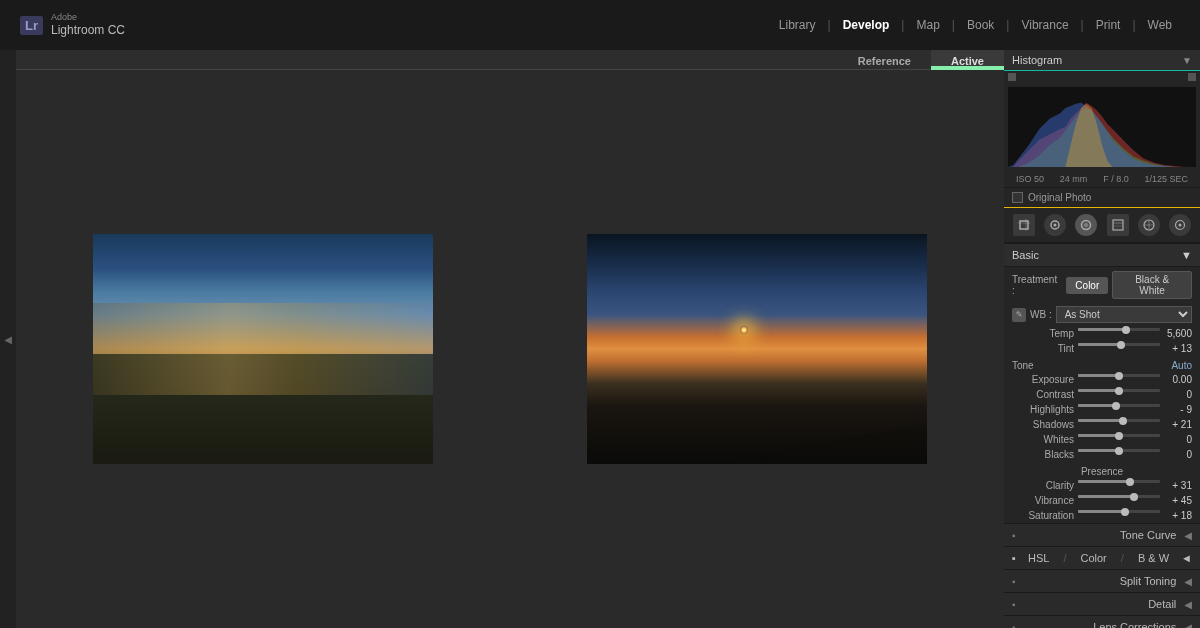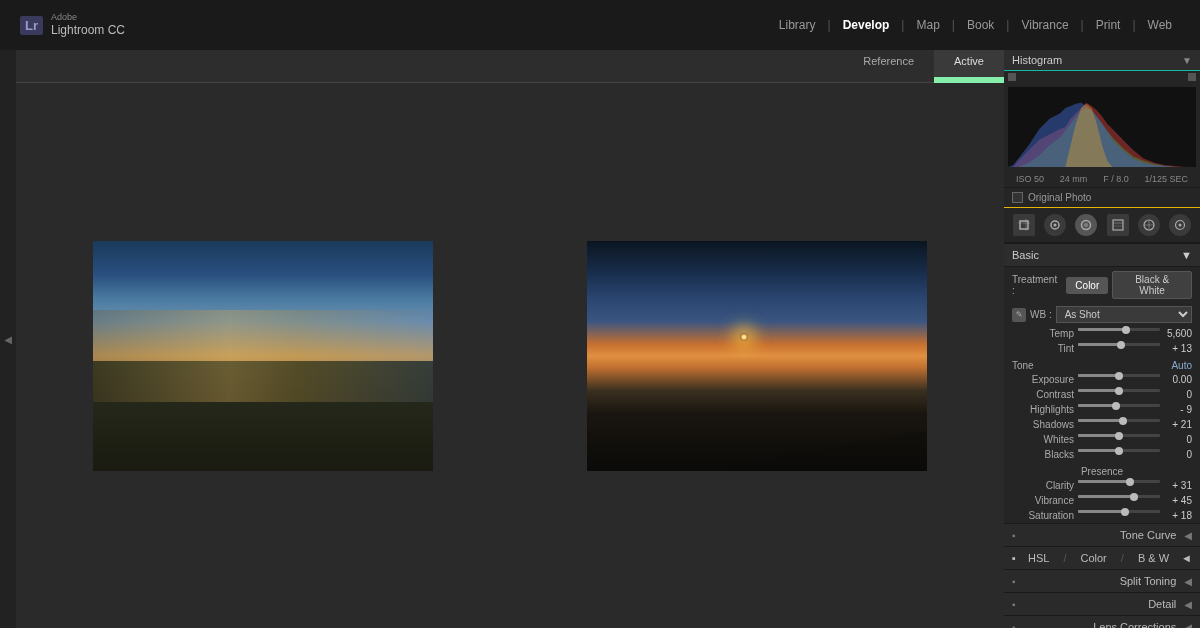--- a/index.html
+++ b/index.html
@@ -94,40 +94,41 @@
     .center-area {
       flex: 1;
       background: #333;
       display: flex;
       flex-direction: column;
     }
 
     
     .photo-tabs {
       display: flex;
-      height: 33px;
+      height: 20px;
       background: #2d2d2d;
+      font-weight: bold;
     }
     .photo-tab {
       padding: 5px 20px;
       font-size: 11px;
       color: #aaa;
       cursor: pointer;
       background: #2d2d2d;
       border-bottom: 1px solid #444;
     }
     .photo-tab.reference {
       text-align: right;
       flex: 1;
       padding-right: 20px;
     }
     .photo-tab.active-tab {
       color: #ddd;
       background: #3a3a3a;
-      border-bottom: 6px solid #86efac;
+      border-bottom: 4px solid #86efac;
     }
 
     
     .photos-container {
       flex: 1;
       display: flex;
       gap: 0;
       background: #2a2a2a;
       position: relative;
     }

